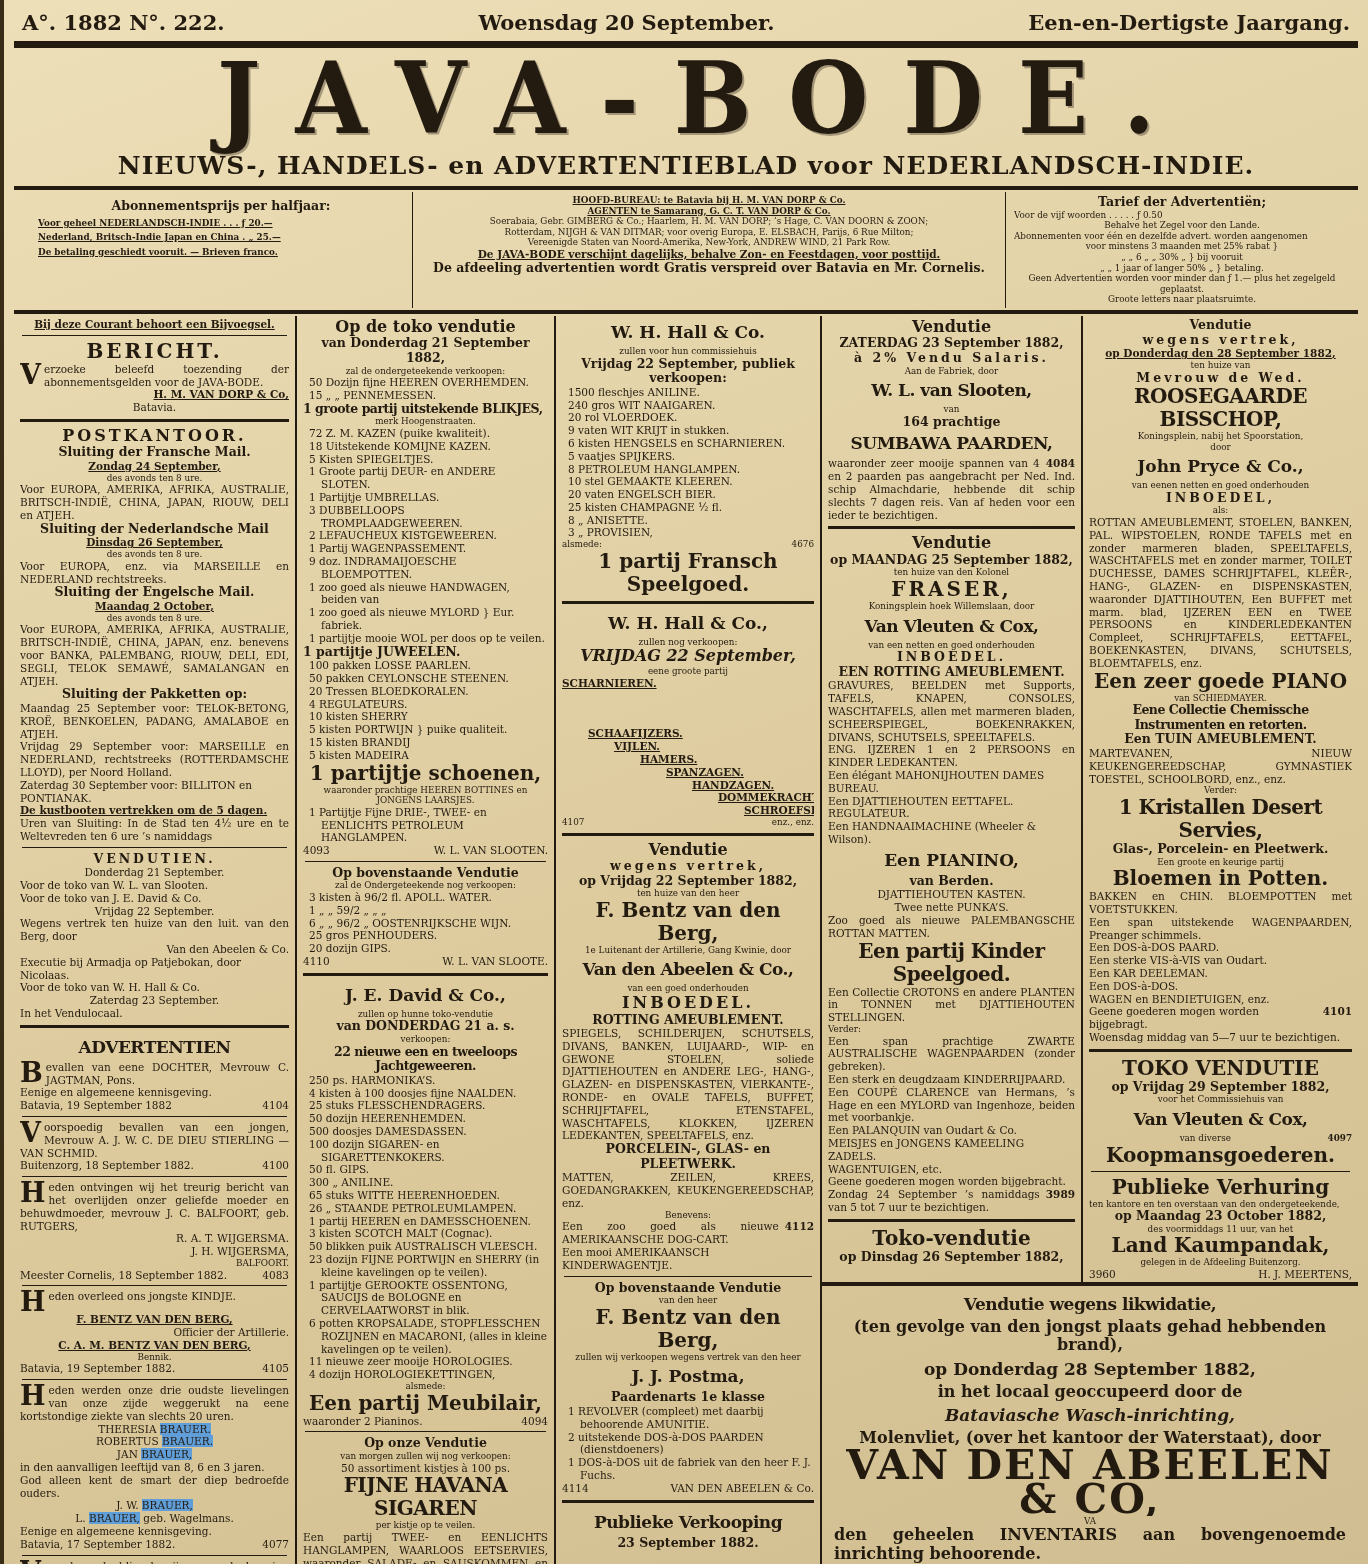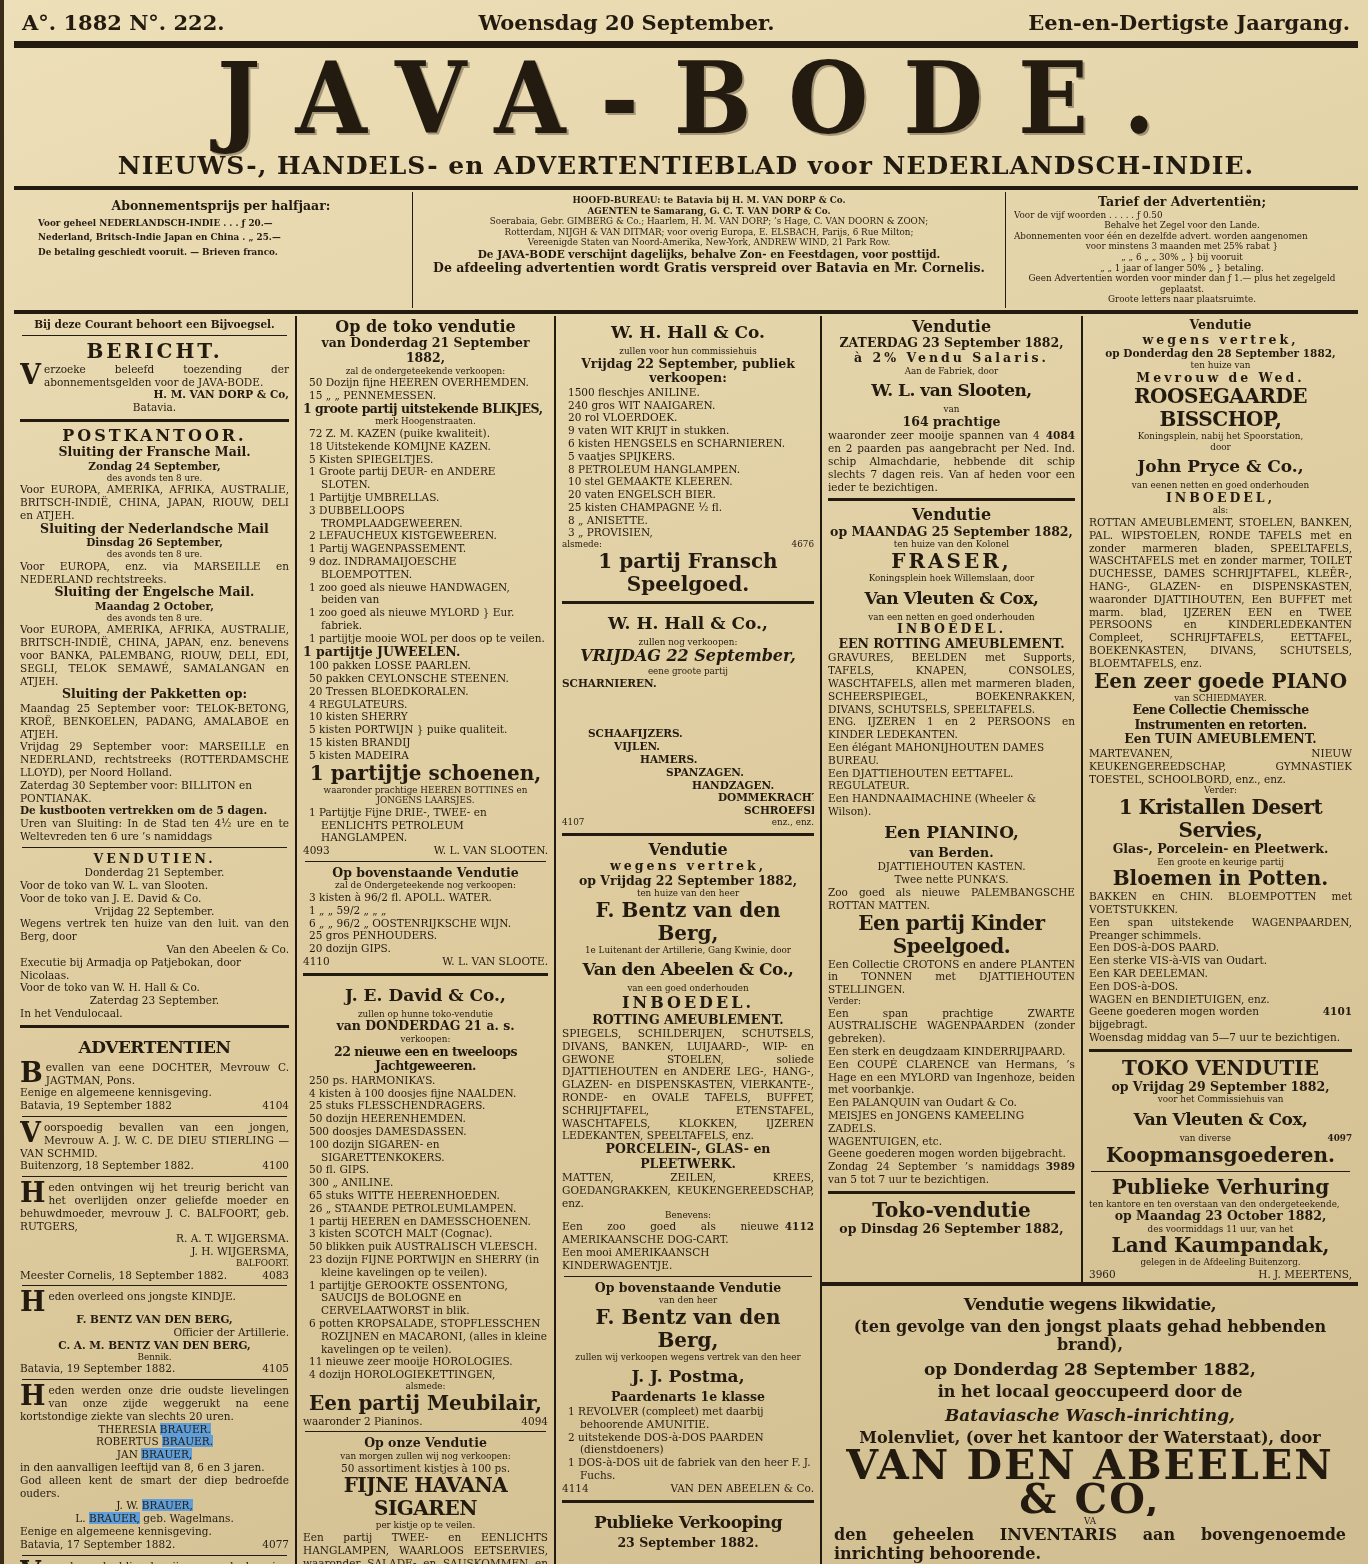--- a/index.html
+++ b/index.html
@@ -50,21 +50,21 @@
   .c5{flex:1;border-left:2px solid #241b10;}
   .wide{border-top:4px solid #241b10;padding:4px 12px;overflow:hidden;}
   
   .ln{font-size:10.5px;line-height:12.8px;overflow:hidden;}
   .sm{font-size:8.8px;line-height:10.6px;}
   .h3{font-size:12.5px;line-height:14.6px;font-weight:bold;}
   .h2{font-size:16px;line-height:18.5px;font-weight:bold;}
   .d2{font-size:20px;line-height:23px;font-weight:bold;}
   .d1{font-size:17px;line-height:28px;font-weight:bold;}
   .d0{font-size:41px;line-height:34px;font-weight:bold;letter-spacing:2px;}
-  .b{font-weight:bold;}
+  .b{font-weight:bold;text-decoration:underline;}
   .it{font-style:italic;}
   .c{text-align:center;}
   .r{text-align:right;}
   .j{text-align:justify;}
   .sp{letter-spacing:3px;}
   .cond{letter-spacing:-0.5px;}
   .li{padding-left:18px;text-indent:-12px;}
   .st0{padding-left:0;}  .st1{padding-left:26px;margin-top:38px;} .st2{padding-left:52px;}
   .st3{padding-left:78px;}.st4{padding-left:104px;}.st5{padding-left:130px;}
   .st6{padding-left:156px;}.st7{padding-left:182px;}
@@ -377,20 +377,21 @@
     <div class="right-pane">
       <div class="rp-cols">
         <div class="col c4">
             <div class="ln h2 c">Vendutie</div>
             <div class="ln h3 c">ZATERDAG 23 September 1882,</div>
             <div class="ln h3 c sp">à 2% Vendu Salaris.</div>
             <div class="ln sm c">Aan de Fabriek, door</div>
             <div class="ln d1 c cond">W. L. van Slooten,</div>
             <div class="ln sm c">van</div>
             <div class="ln h3 c">164 prachtige</div>
+            <div class="ln d1 c cond">SUMBAWA PAARDEN,</div>
             <div class="ln bd j"><span class="num">4084</span>waaronder zeer mooije spannen van 4 en 2 paarden pas aangebracht per Ned. Ind. schip Almachdarie, hebbende dit schip slechts 7 dagen reis. Van af heden voor een ieder te bezichtigen.</div>
             <div class="ln hr2"></div>
             <div class="ln h2 c">Vendutie</div>
             <div class="ln h3 c">op MAANDAG 25 September 1882,</div>
             <div class="ln sm c">ten huize van den Kolonel</div>
             <div class="ln d2 c sp">FRASER,</div>
             <div class="ln sm c">Koningsplein hoek Willemslaan, door</div>
             <div class="ln d1 c cond">Van Vleuten &amp; Cox,</div>
             <div class="ln sm c">van een netten en goed onderhouden</div>
             <div class="ln h3 c sp">INBOEDEL.</div>

